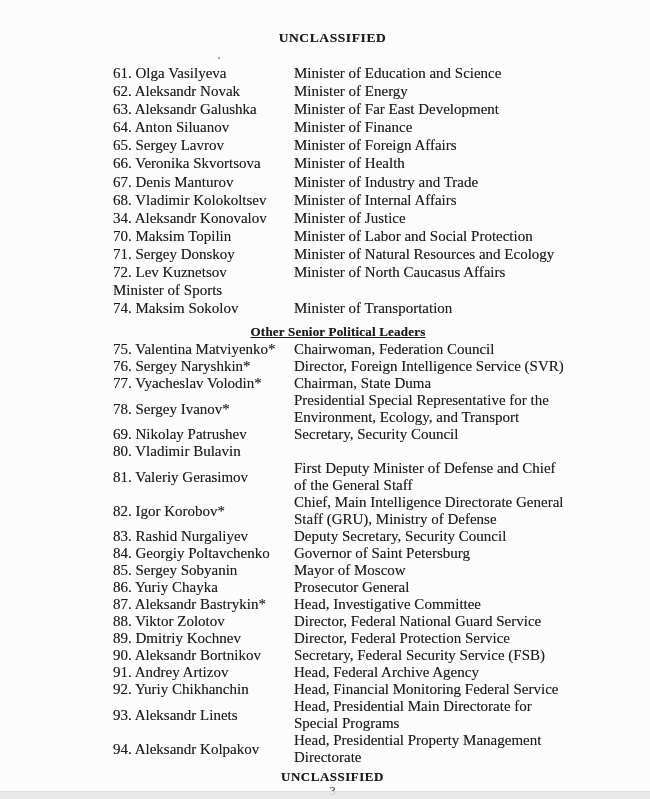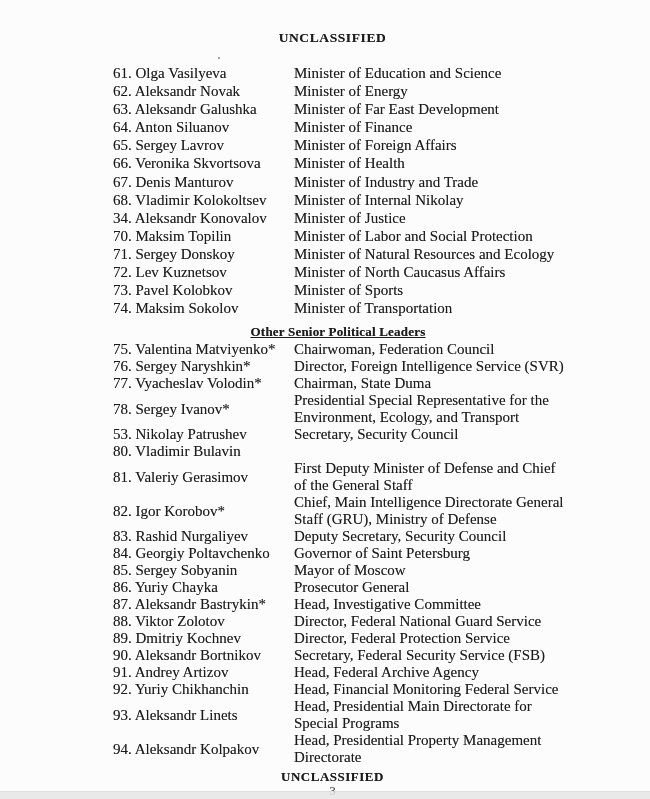--- a/index.html
+++ b/index.html
@@ -118,40 +118,39 @@
         <div class="row">
           <span class="cell-name">66. Veronika Skvortsova</span>
           <span class="cell-title">Minister of Health</span>
         </div>
         <div class="row">
           <span class="cell-name">67. Denis Manturov</span>
           <span class="cell-title">Minister of Industry and Trade</span>
         </div>
         <div class="row">
           <span class="cell-name">68. Vladimir Kolokoltsev</span>
-          <span class="cell-title">Minister of Internal Nikolay</span>
+          <span class="cell-title">Minister of Internal Affairs</span>
         </div>
         <div class="row">
           <span class="cell-name">34. Aleksandr Konovalov</span>
           <span class="cell-title">Minister of Justice</span>
         </div>
         <div class="row">
           <span class="cell-name">70. Maksim Topilin</span>
           <span class="cell-title">Minister of Labor and Social Protection</span>
         </div>
         <div class="row">
           <span class="cell-name">71. Sergey Donskoy</span>
           <span class="cell-title">Minister of Natural Resources and Ecology</span>
         </div>
         <div class="row">
           <span class="cell-name">72. Lev Kuznetsov</span>
           <span class="cell-title">Minister of North Caucasus Affairs</span>
         </div>
         <div class="row">
-          <span class="cell-name">73. Pavel Kolobkov</span>
           <span class="cell-title">Minister of Sports</span>
         </div>
         <div class="row">
           <span class="cell-name">74. Maksim Sokolov</span>
           <span class="cell-title">Minister of Transportation</span>
         </div>
       </section>
       <section class="doc-section sec1">
         <div class="section-heading">Other Senior Political Leaders</div>
         <div class="row">
@@ -164,21 +163,21 @@
         </div>
         <div class="row">
           <span class="cell-name">77. Vyacheslav Volodin*</span>
           <span class="cell-title">Chairman, State Duma</span>
         </div>
         <div class="row">
           <span class="cell-name">78. Sergey Ivanov*</span>
           <span class="cell-title">Presidential Special Representative for the Environment, Ecology, and Transport</span>
         </div>
         <div class="row">
-          <span class="cell-name">53. Nikolay Patrushev</span>
+          <span class="cell-name">69. Nikolay Patrushev</span>
           <span class="cell-title">Secretary, Security Council</span>
         </div>
         <div class="row">
           <span class="cell-name">80. Vladimir Bulavin</span>
         </div>
         <div class="row">
           <span class="cell-name">81. Valeriy Gerasimov</span>
           <span class="cell-title">First Deputy Minister of Defense and Chief of the General Staff</span>
         </div>
         <div class="row">

